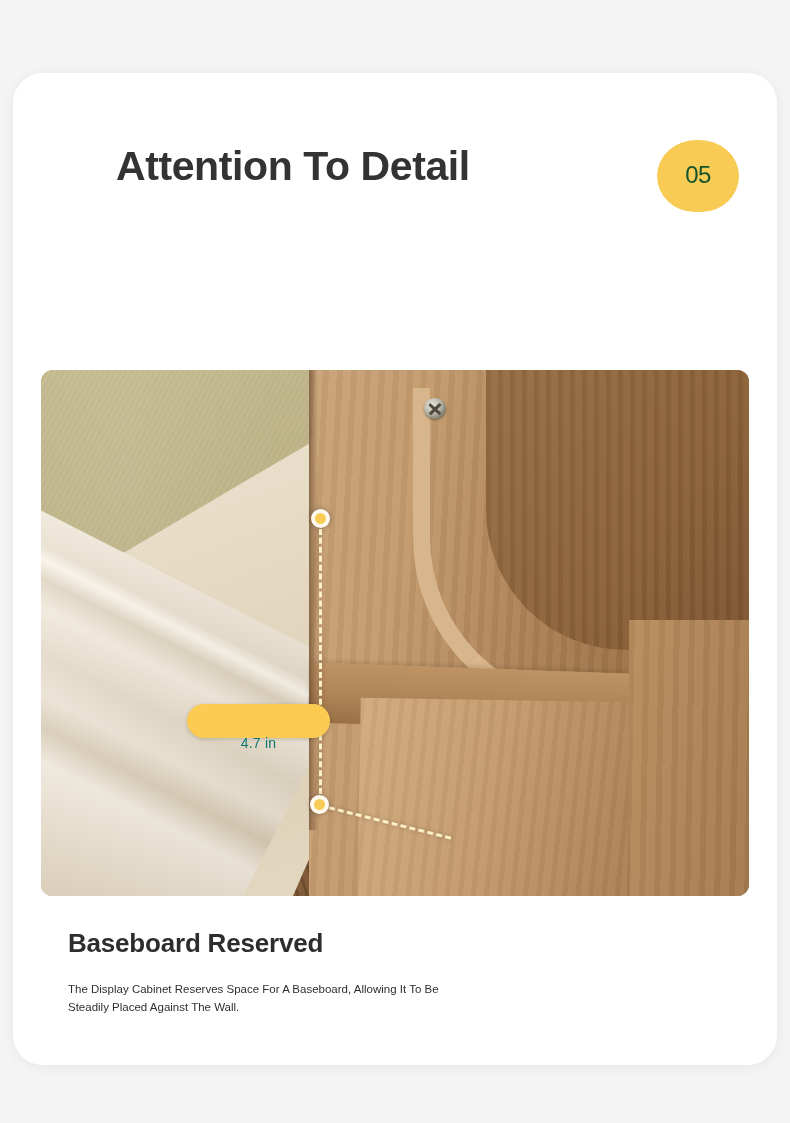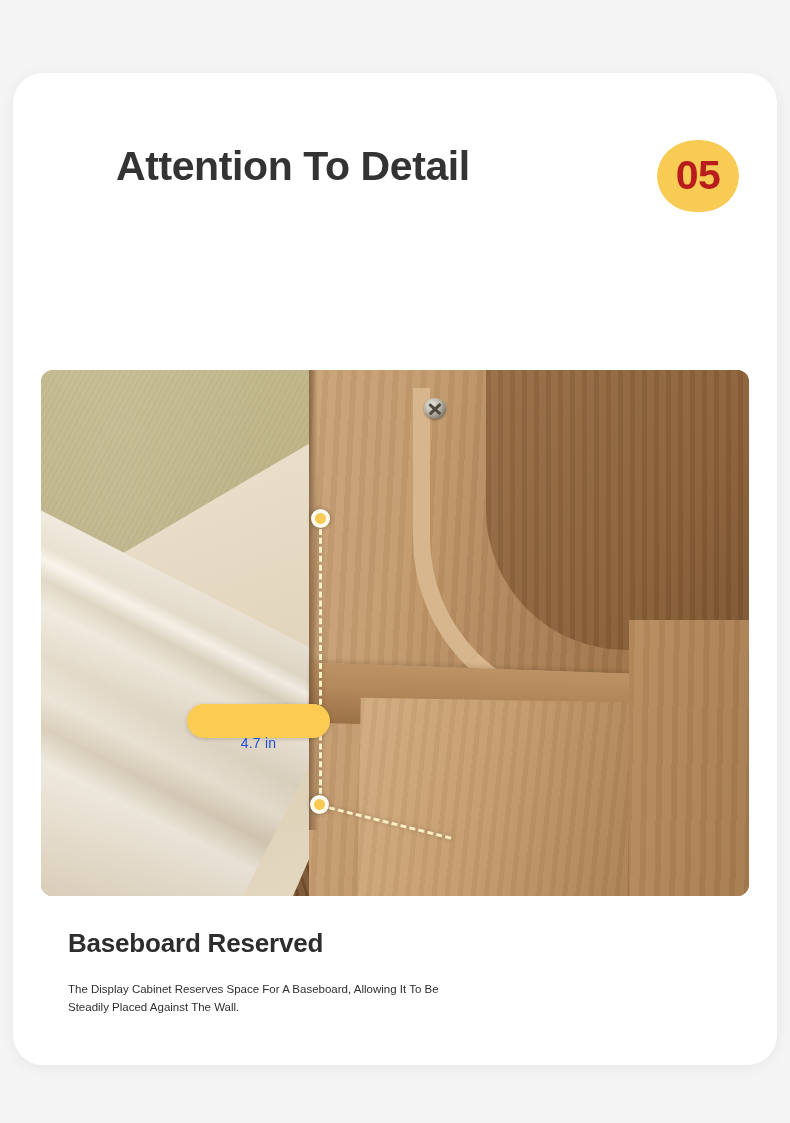--- a/index.html
+++ b/index.html
@@ -61,23 +61,23 @@
     top: 67px;
     width: 82px;
     height: 72px;
     background: #f7cb54;
     border-radius: 48% 48% 46% 46% / 50%;
     display: flex;
     align-items: center;
     justify-content: center;
   }
   .badge-text {
-    color: #b91c1c;
-    font-size: 41px;
-    font-weight: 700;
+    color: #14532d;
+    font-size: 24px;
+    font-weight: 400;
     letter-spacing: -0.5px;
     line-height: 1;
     transform: translateY(-1px);
   }
 
   
   .photo {
     position: absolute;
     left: 28px;
     top: 297px;
@@ -279,21 +279,21 @@
     width: 143px; height: 34px;
     background: #fbcb52;
     border-radius: 17px;
     display: flex;
     align-items: center;
     justify-content: center;
     box-shadow: 0 1px 4px rgba(0,0,0,0.18);
   }
   .meas-pill span {
     font-size: 14px;
-    color: #1d4ed8;
+    color: #0f766e;
     font-weight: 400;
     letter-spacing: 0.2px;
     margin-top: 43px;
   }
 
   
   .caption {
     position: absolute;
     left: 55px;
     top: 855px;

